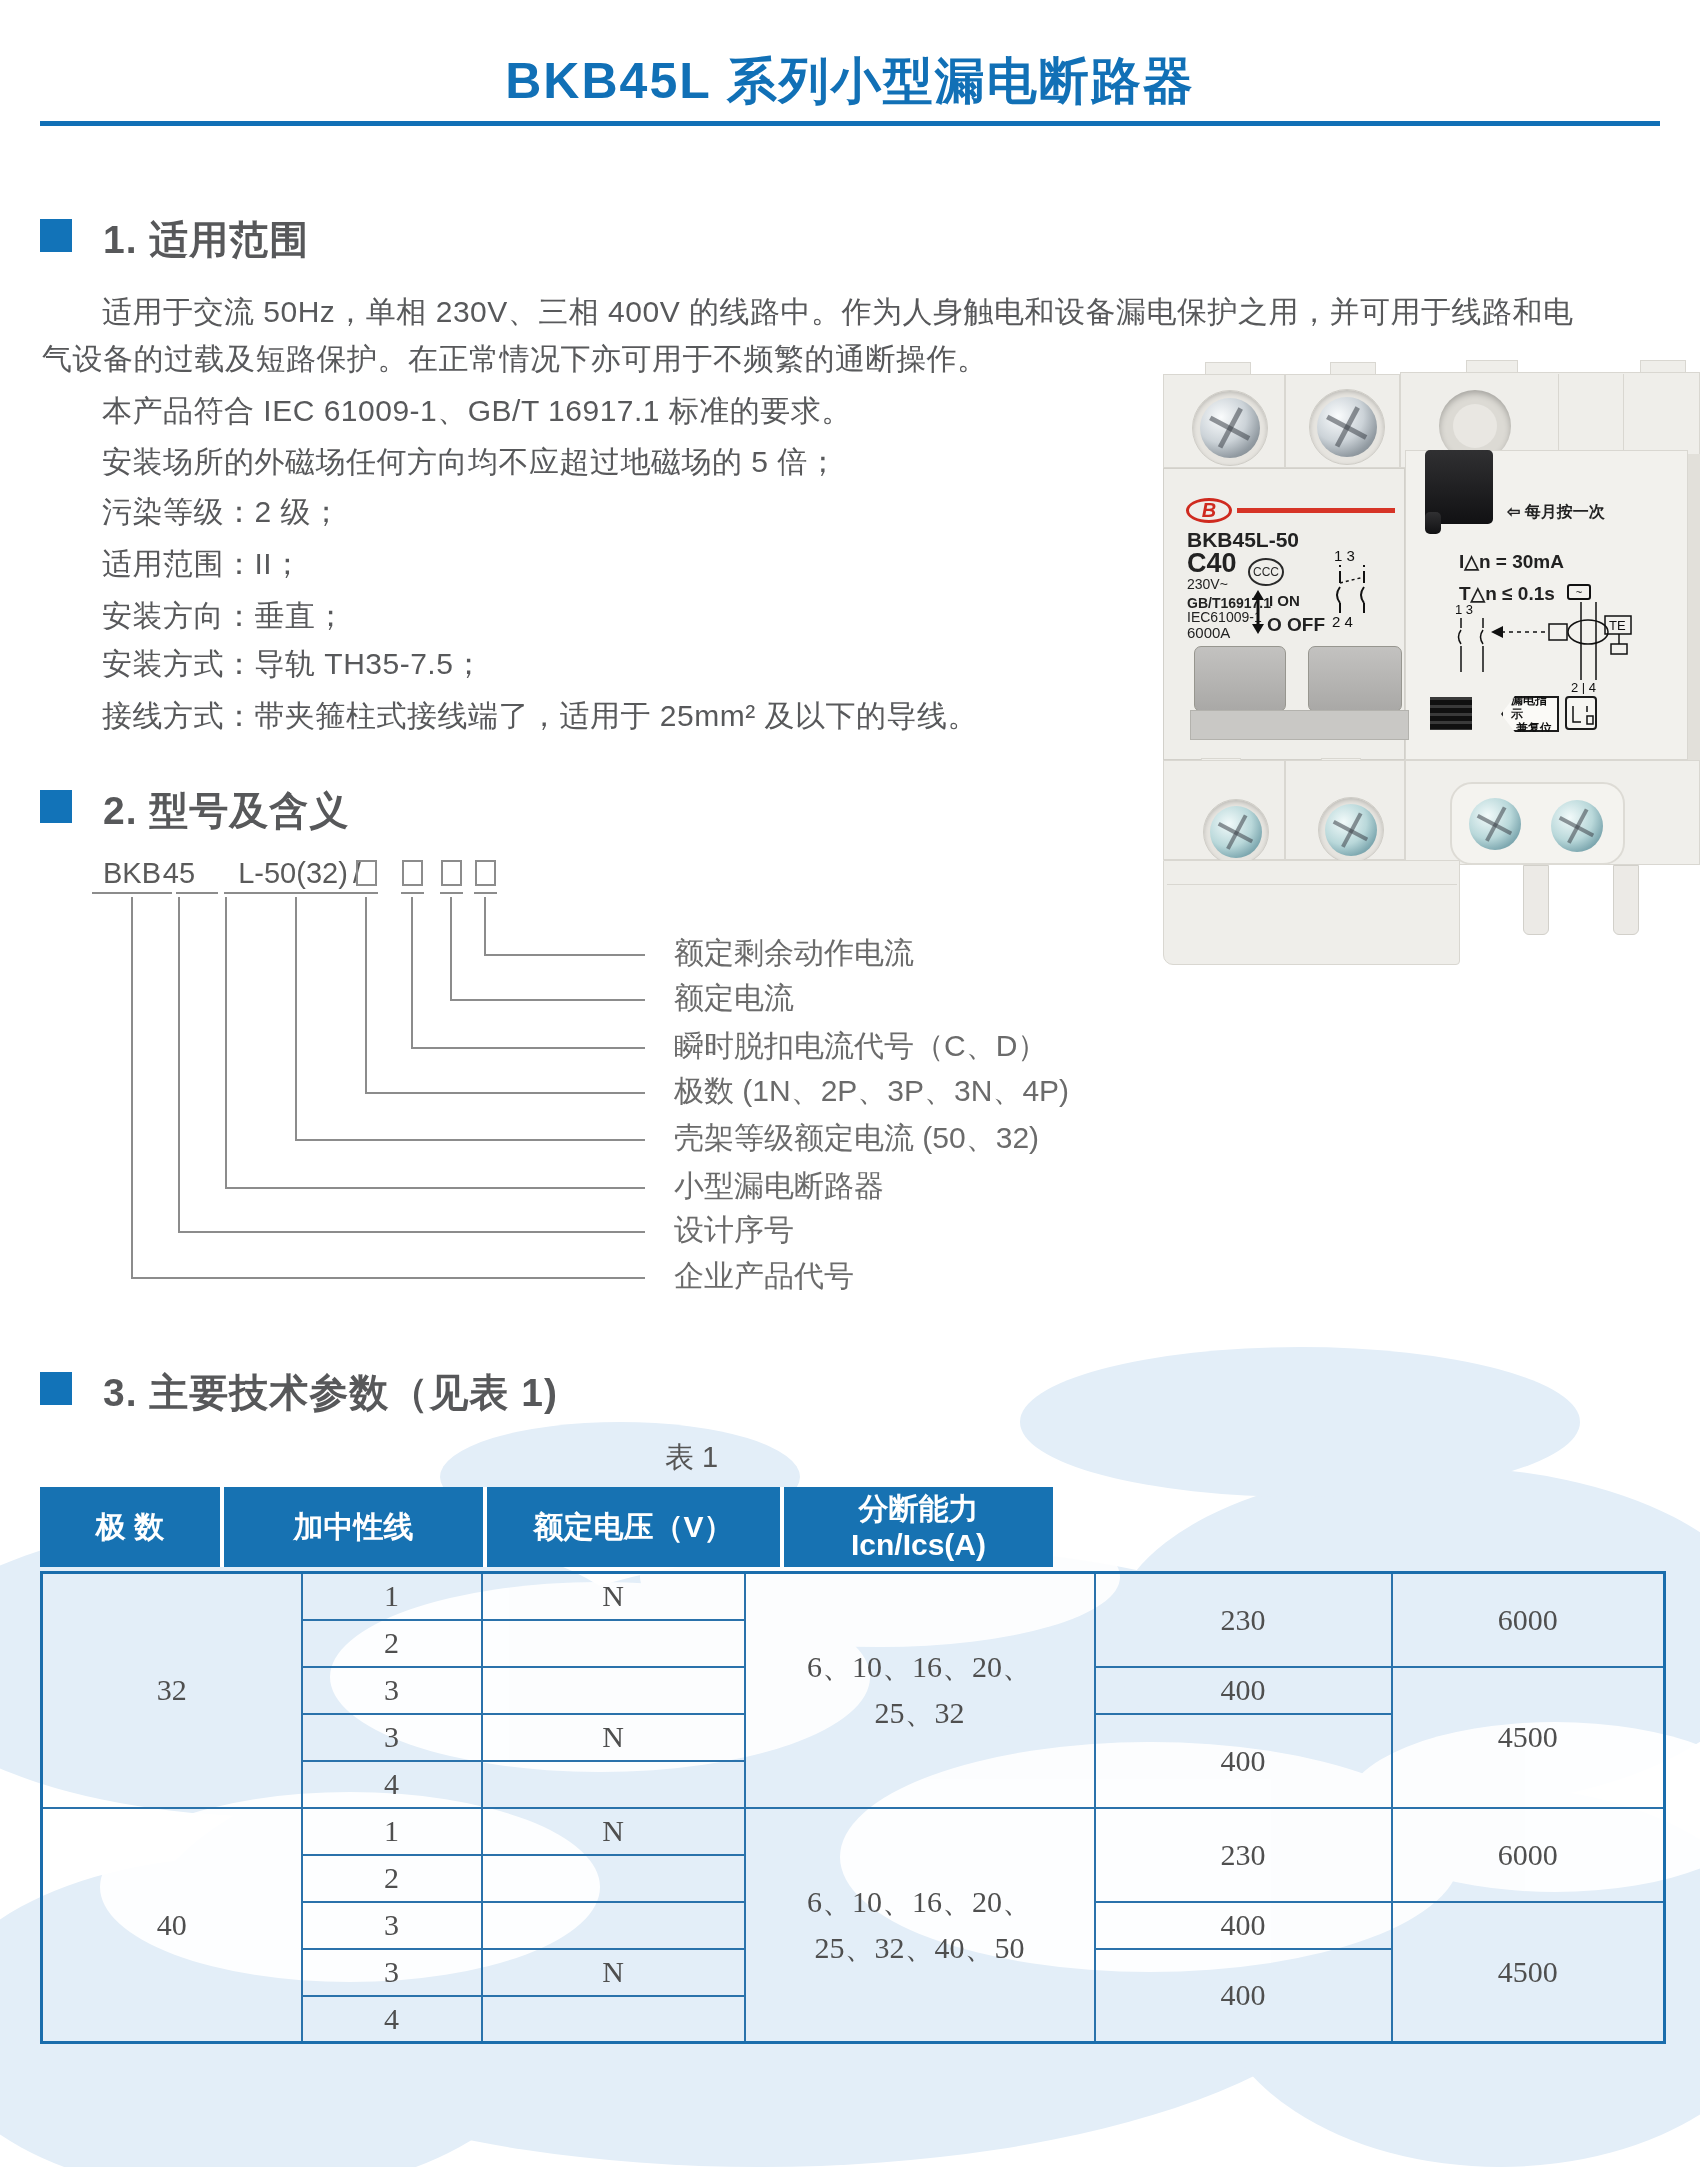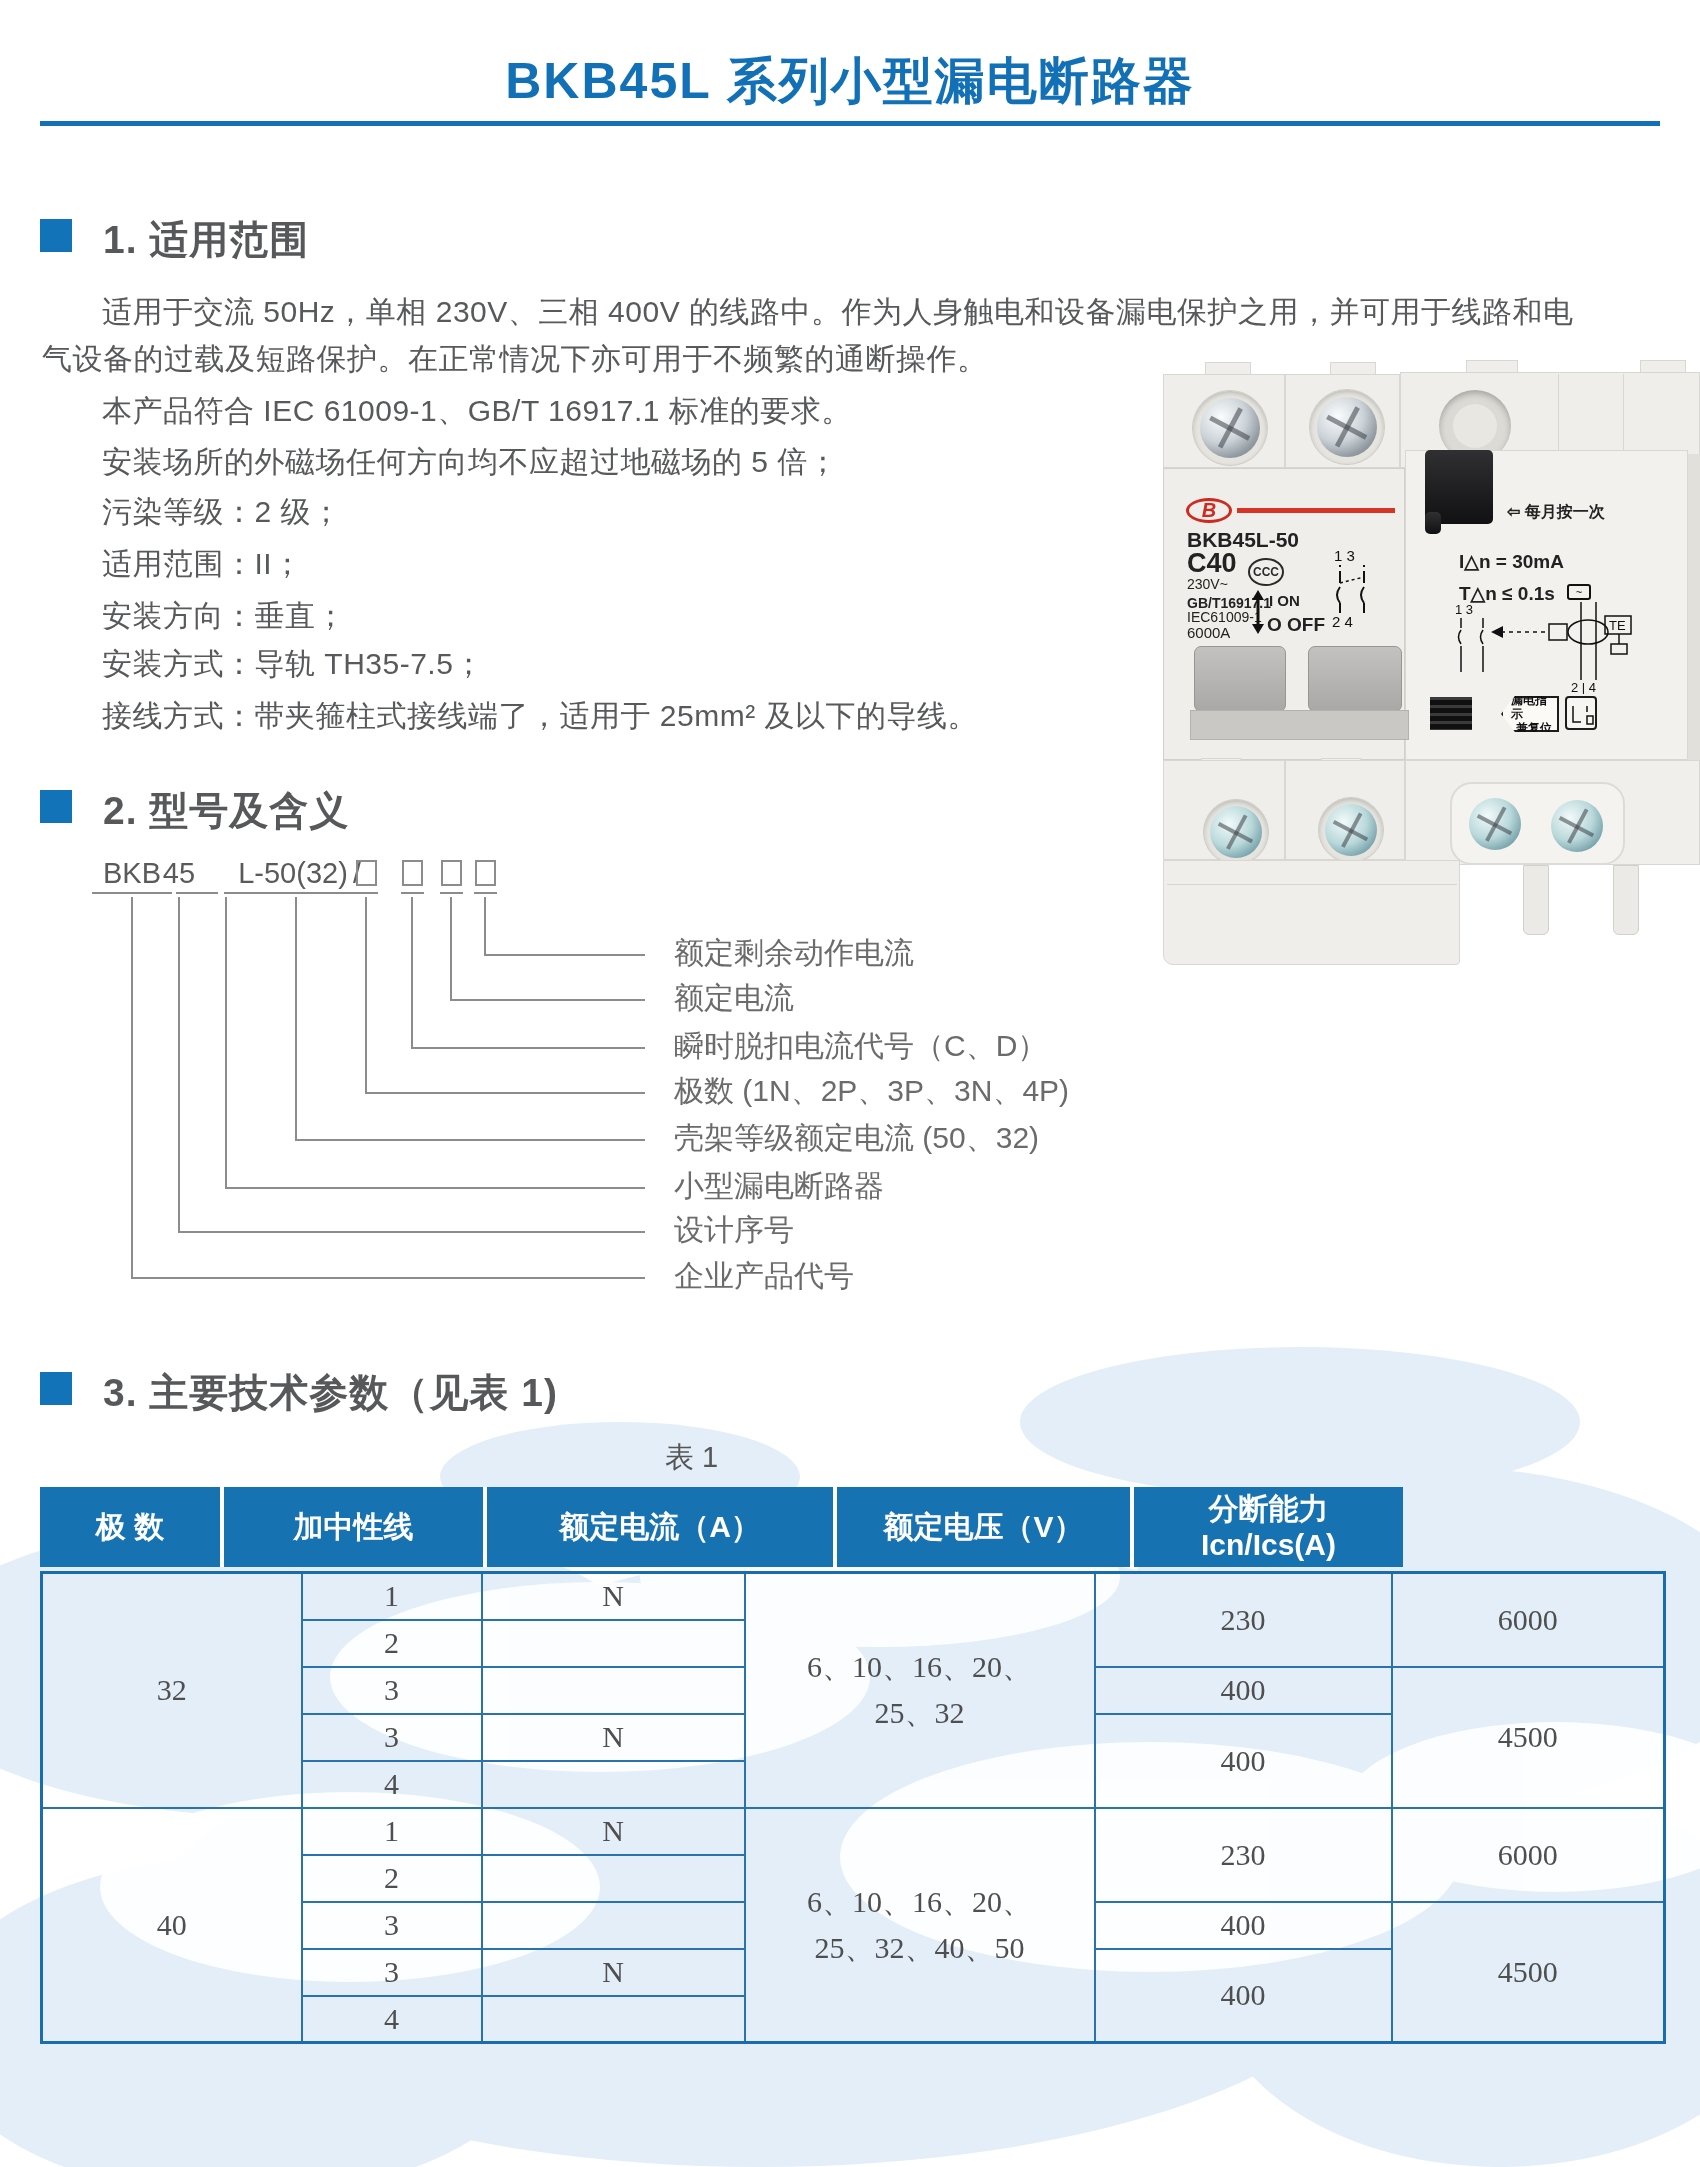--- a/index.html
+++ b/index.html
@@ -67,21 +67,21 @@
   .tbar{background:#c9c8c5;border:1px solid #b3b2ad;}
   .testbtn{background:linear-gradient(#303032,#111113);border-radius:5px;}
   .slider{background:#161616;
     background-image:repeating-linear-gradient(180deg,#3a3a3a 0 3px,#101010 3px 8px);}
   .hexlabel{background:#fbfaf7;border:2px solid #1c1c1c;
     clip-path:polygon(24% 0,100% 0,100% 100%,24% 100%,0 50%);
     display:flex;flex-direction:column;align-items:center;justify-content:center;}
   .hexlabel span{font-size:12px;font-weight:bold;color:#111;line-height:14px;margin-left:8px;}
   .sqicon{border:2px solid #1c1c1c;border-radius:4px;background:#f6f5f1;}
   .ccc{border:2px solid #2a2a2a;border-radius:50%;display:flex;align-items:center;
-    justify-content:center;font-size:12px;font-weight:bold;color:#2a2a2a;background:transparent;}
+    justify-content:center;font-size:12px;font-weight:normal;color:#2a2a2a;background:transparent;}
   .logo-ell{border:3px solid #cf2a1f;border-radius:50%;display:flex;align-items:center;
     justify-content:center;color:#cf2a1f;font-style:italic;font-weight:bold;font-size:20px;}
   .redline{background:#d63427;}
   .din-tab{background:#eceae6;border:1px solid #d2d0ca;border-radius:0 0 6px 6px;}
 </style>
 </head>
 <body>
 
 <svg class="abs wm" width="1700" height="840">
   <g fill="#e3eef8">
@@ -293,21 +293,20 @@
   <text class="lbl" x="614" y="433" dominant-baseline="middle">企业产品代号</text>
 </svg>
 
 <div class="abs sec-square layer1" style="left:40px;top:1372px;"></div>
 <div class="abs sec-title layer1" style="left:103px;top:1366px;">3. 主要技术参数（见表 1)</div>
 <div class="abs tbl-caption layer1" style="left:665px;top:1438px;">表 1</div>
 
 <div class="abs thead-row layer1">
   <div class="th-cell" style="width:180px;">极 数</div>
   <div class="th-cell" style="width:263px;">加中性线</div>
-  <div class="th-cell" style="width:350px;">额定电流（A）</div>
   <div class="th-cell" style="width:297px;">额定电压（V）</div>
   <div class="th-cell" style="width:273px;">
     <div><span>分断能力</span><br>
     <span>Icn/Ics(A)</span></div>
   </div>
 </div>
 
 <table class="body-tbl layer1">
   <colgroup>
     <col style="width:260px">

